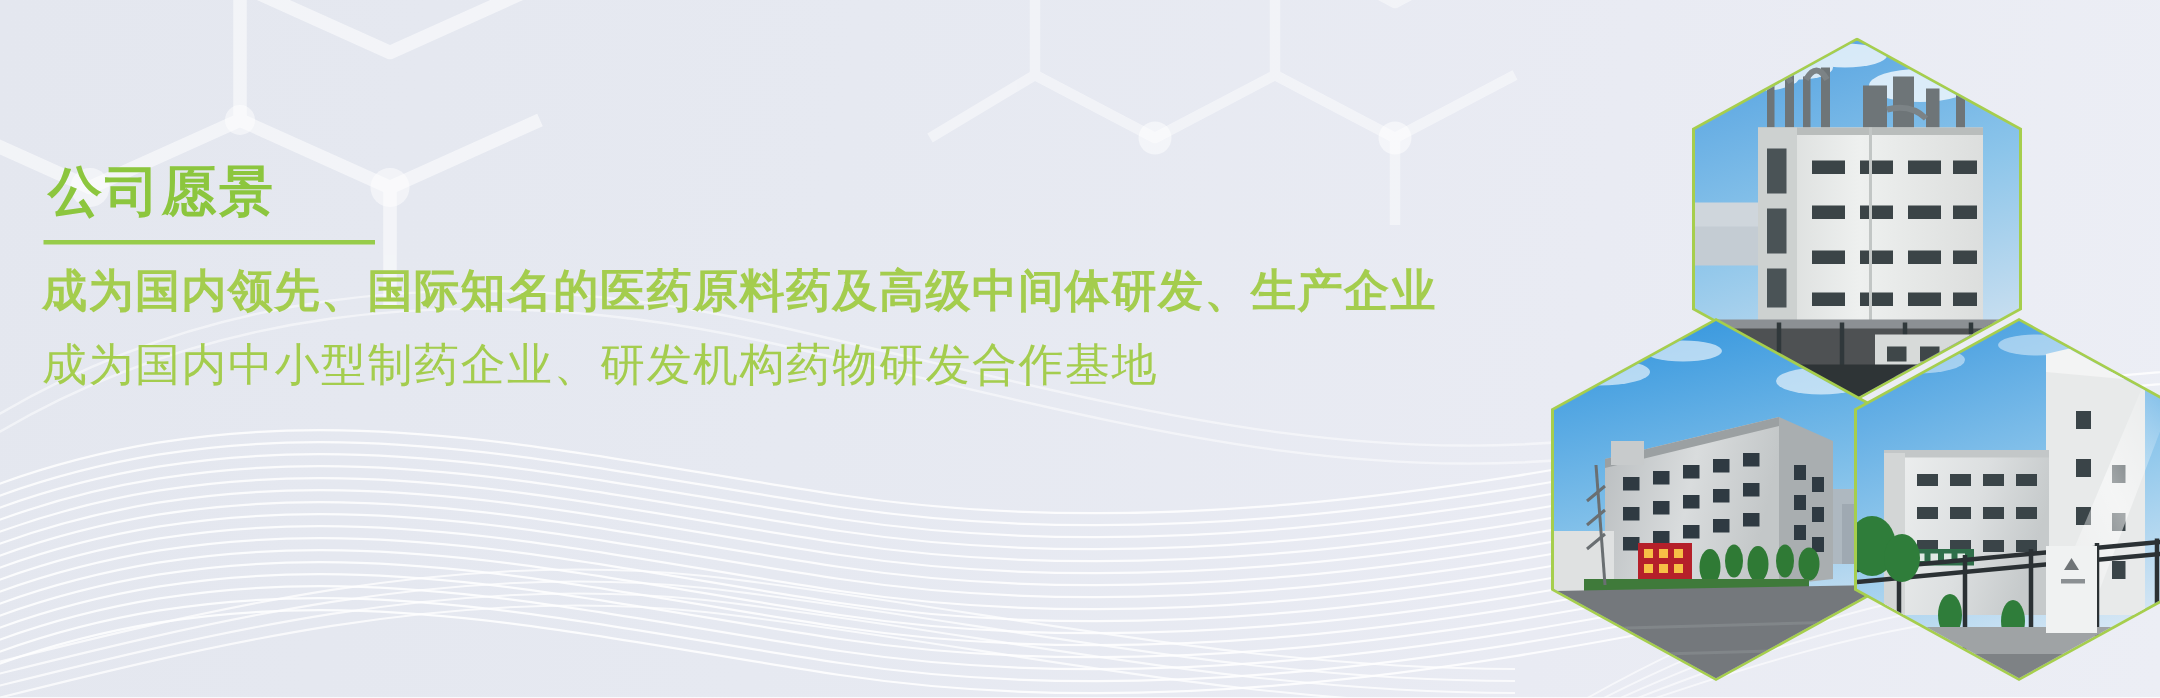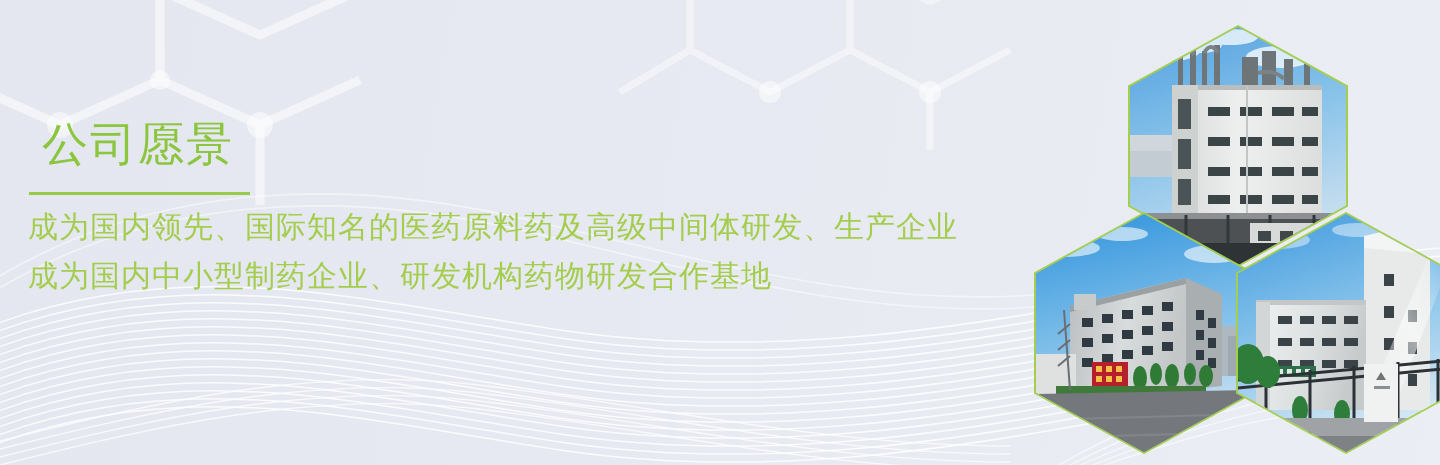--- a/index.html
+++ b/index.html
@@ -25,44 +25,44 @@
   .bg-layer svg { display: block; width: 100%; height: 100%; }
 
   
   .text-block {
     position: absolute;
     left: 28px;
     top: 103px;
     width: 1000px;
   }
   .vision-title {
-    font-size: 46px;
+    font-size: 36px;
     line-height: 1.18;
-    font-weight: normal;
+    font-weight: bold;
     color: #8cc63e;
     letter-spacing: 2px;
-    margin: 14px;
+    margin: 4px;
     padding: 0 0 6px 0;
     display: inline-block;
   }
   .title-underline {
     width: 221px;
     height: 3px;
     background: #97cc4a;
     margin: 1px 0 0 1px;
   }
   .vision-line {
     font-size: 30px;
     line-height: 1.22;
     color: #a4cd4e;
     letter-spacing: 1px;
     white-space: nowrap;
     font-weight: normal;
   }
-  .vision-line-1 { margin-top: 14px; }
+  .vision-line-1 { margin-top: 14px; font-weight: bold; }
   .vision-line-2 { margin-top: 12px; }
 
   
   .hex-cluster {
     position: absolute;
     left: 1020px;
     top: 0;
     width: 460px;
     height: 465px;
   }

